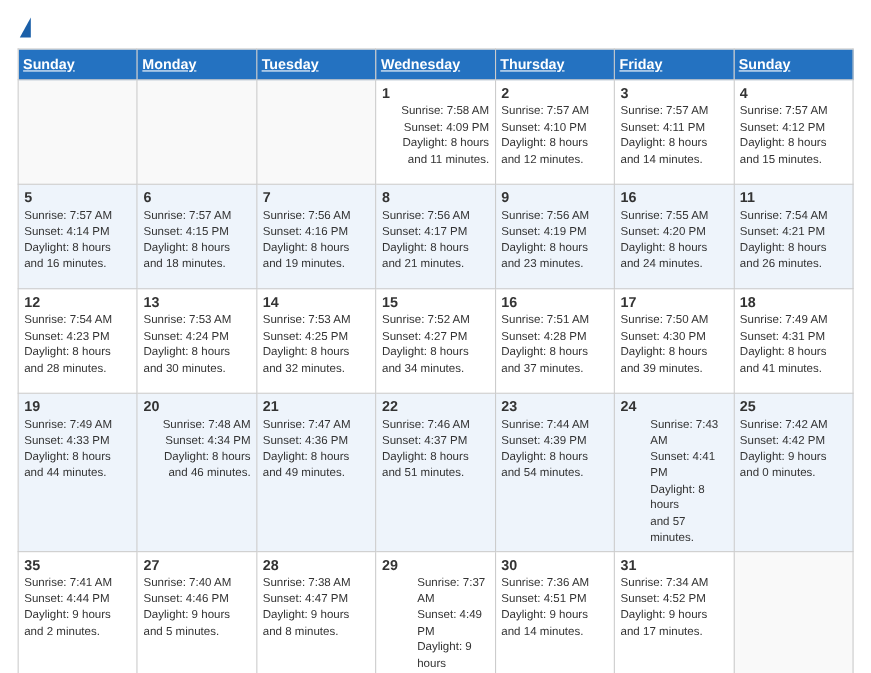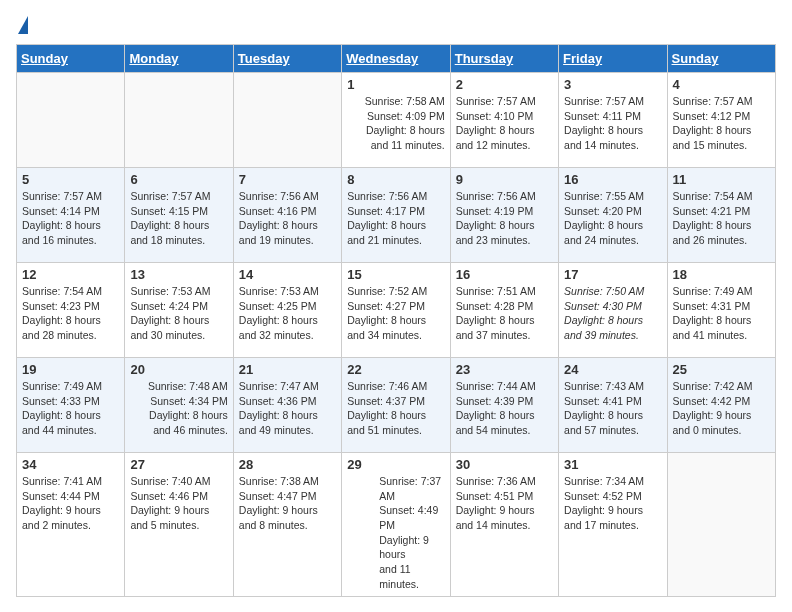--- a/index.html
+++ b/index.html
@@ -242,21 +242,21 @@
         </td>
         <td>
           <span class="day-number">16</span>
           <div class="day-info" style="white-space: pre-line;">Sunrise: 7:51 AM
 Sunset: 4:28 PM
 Daylight: 8 hours
 and 37 minutes.</div>
         </td>
         <td>
           <span class="day-number">17</span>
-          <div class="day-info" style="white-space: pre-line; font-style: italic;">Sunrise: 7:50 AM
+          <div class="day-info" style="white-space: pre-line;">Sunrise: 7:50 AM
 Sunset: 4:30 PM
 Daylight: 8 hours
 and 39 minutes.</div>
         </td>
         <td>
           <span class="day-number">18</span>
           <div class="day-info" style="white-space: pre-line;">Sunrise: 7:49 AM
 Sunset: 4:31 PM
 Daylight: 8 hours
 and 41 minutes.</div>
@@ -293,36 +293,36 @@
         </td>
         <td>
           <span class="day-number">23</span>
           <div class="day-info" style="white-space: pre-line;">Sunrise: 7:44 AM
 Sunset: 4:39 PM
 Daylight: 8 hours
 and 54 minutes.</div>
         </td>
         <td>
           <span class="day-number">24</span>
-          <div class="day-info" style="white-space: pre-line;">Sunrise: 7:43 AM
+          <div class="day-info" style="white-space: pre-line; margin-left: 27px;">Sunrise: 7:43 AM
 Sunset: 4:41 PM
 Daylight: 8 hours
 and 57 minutes.</div>
         </td>
         <td>
           <span class="day-number">25</span>
           <div class="day-info" style="white-space: pre-line;">Sunrise: 7:42 AM
 Sunset: 4:42 PM
 Daylight: 9 hours
 and 0 minutes.</div>
         </td>
       </tr>
       <tr>
         <td>
-          <span class="day-number">34</span>
+          <span class="day-number">35</span>
           <div class="day-info" style="white-space: pre-line;">Sunrise: 7:41 AM
 Sunset: 4:44 PM
 Daylight: 9 hours
 and 2 minutes.</div>
         </td>
         <td>
           <span class="day-number">27</span>
           <div class="day-info" style="white-space: pre-line;">Sunrise: 7:40 AM
 Sunset: 4:46 PM
 Daylight: 9 hours

